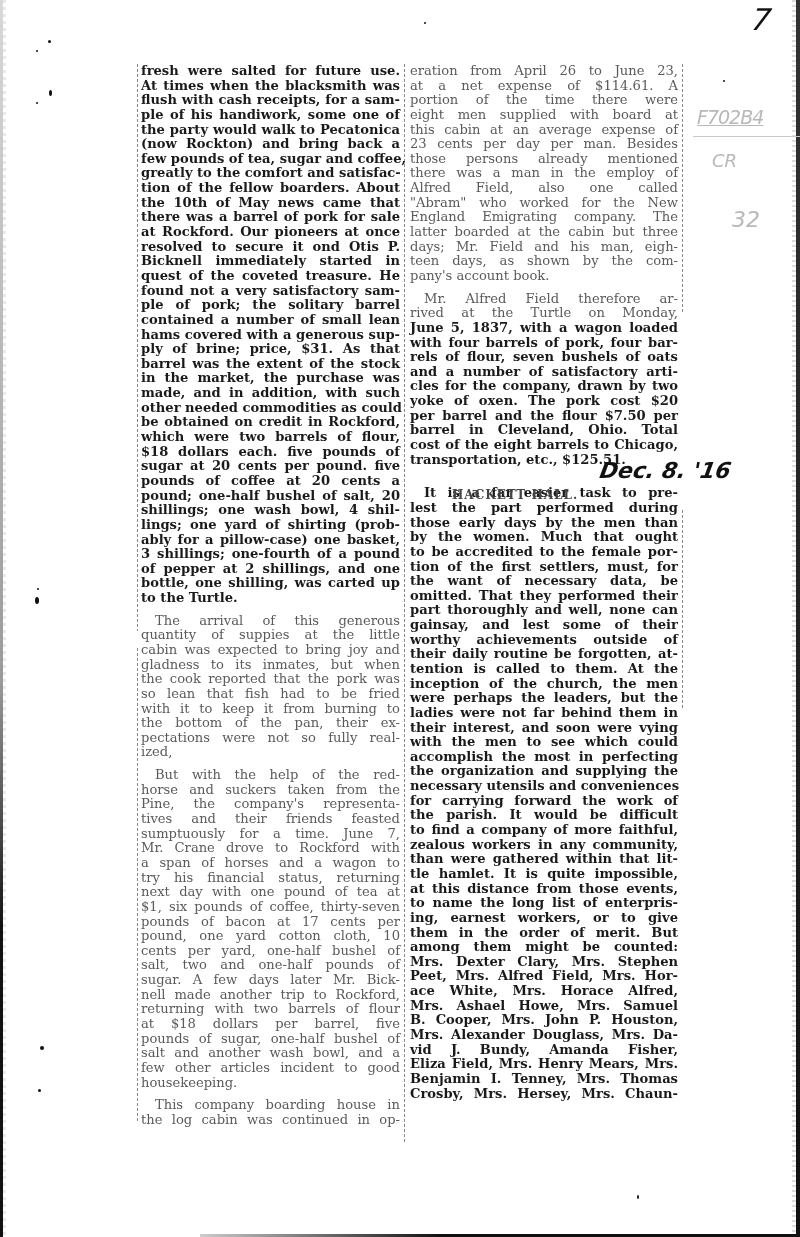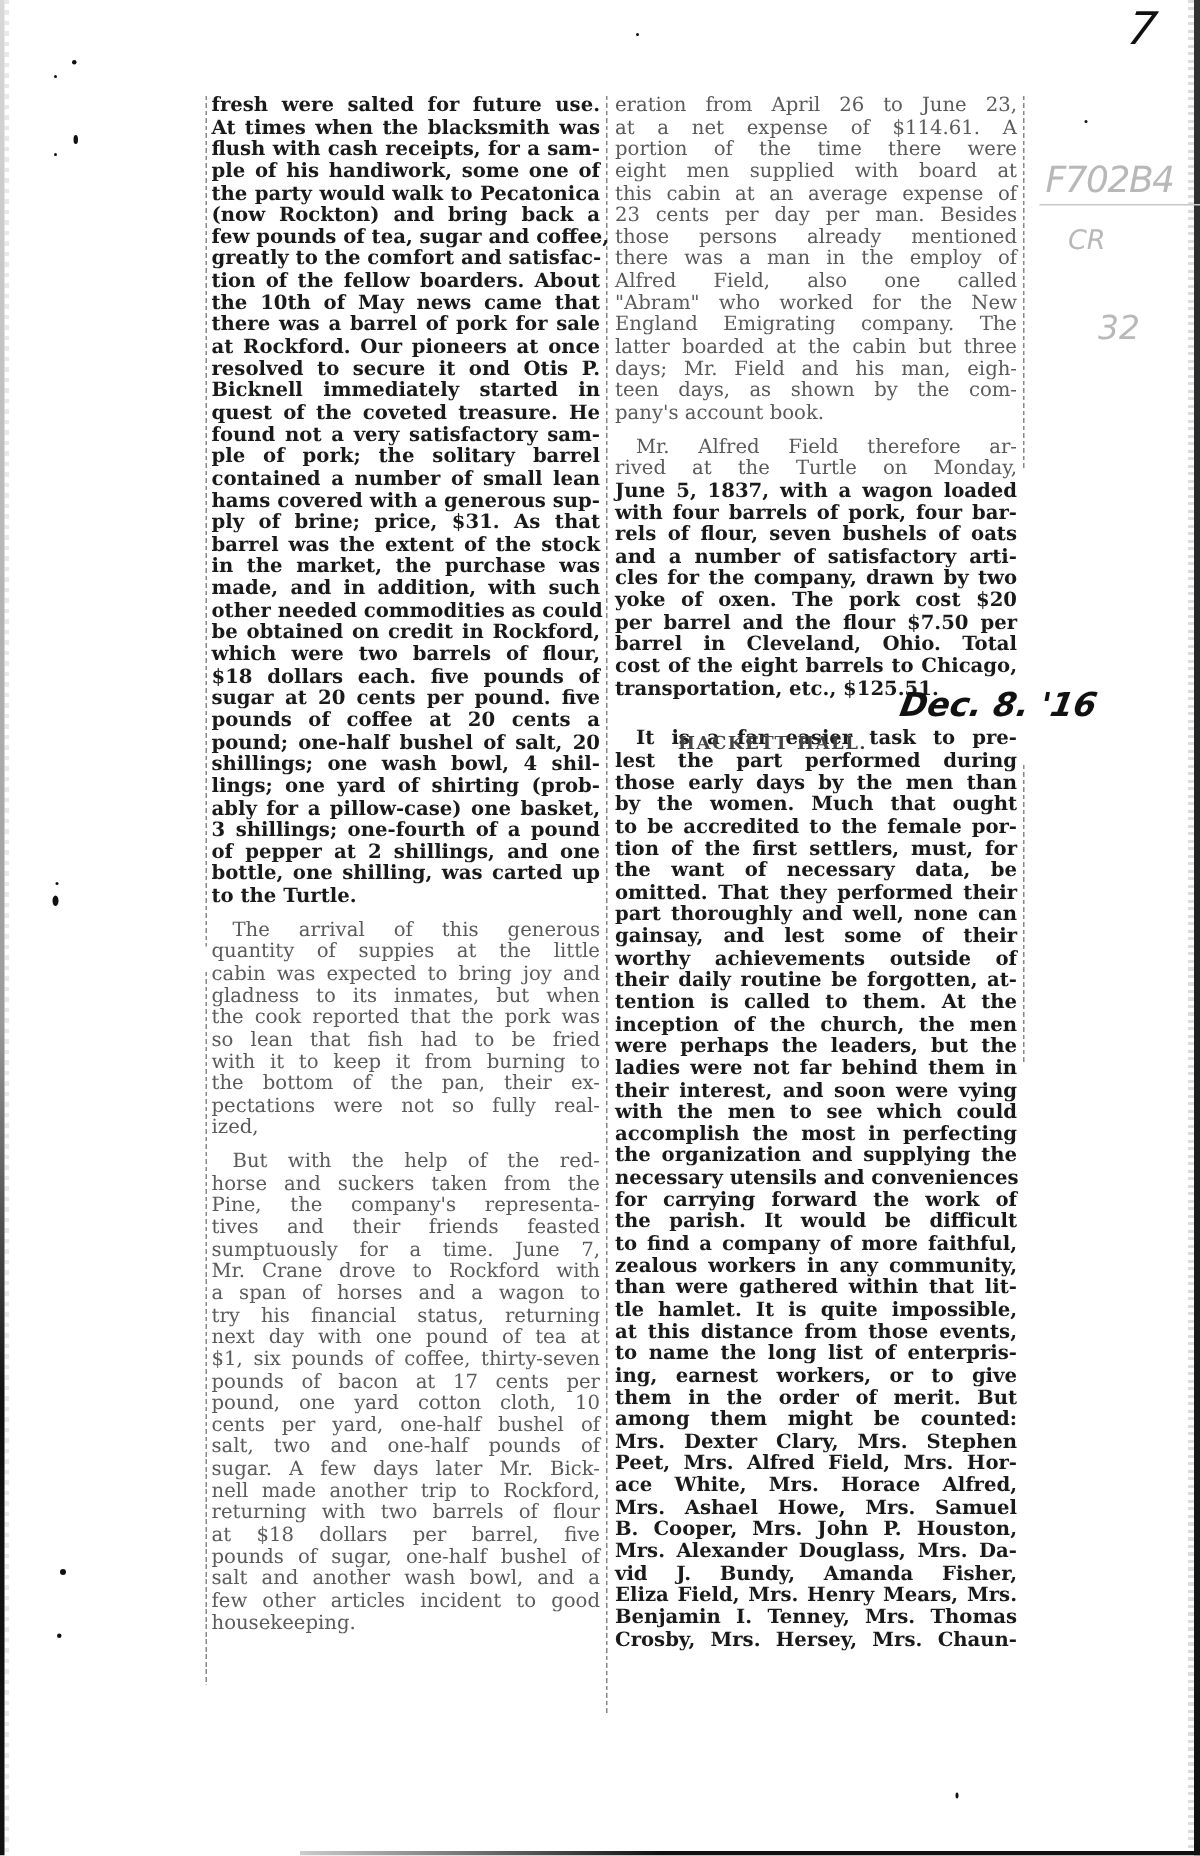--- a/index.html
+++ b/index.html
@@ -33,21 +33,21 @@
 
   .page-number {
     position: absolute; left: 752px; top: 2px;
     font-family: "DejaVu Sans", sans-serif; font-style: italic; font-size: 30px;
     color: #111; transform: skewX(-8deg);
   }
   .margin-note {
     position: absolute; font-family: "DejaVu Sans", sans-serif;
     color: #b8b8b8; font-style: italic; font-weight: 300;
   }
-  .note-ref { left: 697px; top: 106px; font-size: 24px; letter-spacing: -1px; }
+  .note-ref { left: 697px; top: 106px; font-size: 19px; letter-spacing: -1px; text-decoration: underline; }
   .note-rule { position: absolute; left: 693px; top: 136px; width: 107px; height: 1px; background: #c8c8c8; }
   .note-cr { left: 712px; top: 150px; font-size: 18px; }
   .note-32 { left: 732px; top: 207px; font-size: 22px; }
 
   .column {
     position: absolute; top: 64px;
     font-size: 13.1px; line-height: 14.65px;
     font-weight: 600;
   }
   .col-left { left: 141px; width: 259px; }
@@ -177,20 +177,24 @@
     <span class="line">cents per yard, one-half bushel of</span>
     <span class="line">salt, two and one-half pounds of</span>
     <span class="line">sugar. A few days later Mr. Bick-</span>
     <span class="line">nell made another trip to Rockford,</span>
     <span class="line">returning with two barrels of flour</span>
     <span class="line">at $18 dollars per barrel, five</span>
     <span class="line">pounds of sugar, one-half bushel of</span>
     <span class="line">salt and another wash bowl, and a</span>
     <span class="line">few other articles incident to good</span>
     <span class="line last">housekeeping.</span>
+  </div>
+  <div class="faded">
+    <span class="line indent gap-before">This company boarding house in</span>
+    <span class="line">the log cabin was continued in op-</span>
   </div>
 </div>
 
 <div class="column col-right">
   <div class="faded">
     <span class="line">eration from April 26 to June 23,</span>
     <span class="line">at a net expense of $114.61. A</span>
     <span class="line">portion of the time there were</span>
     <span class="line">eight men supplied with board at</span>
     <span class="line">this cabin at an average expense of</span>

